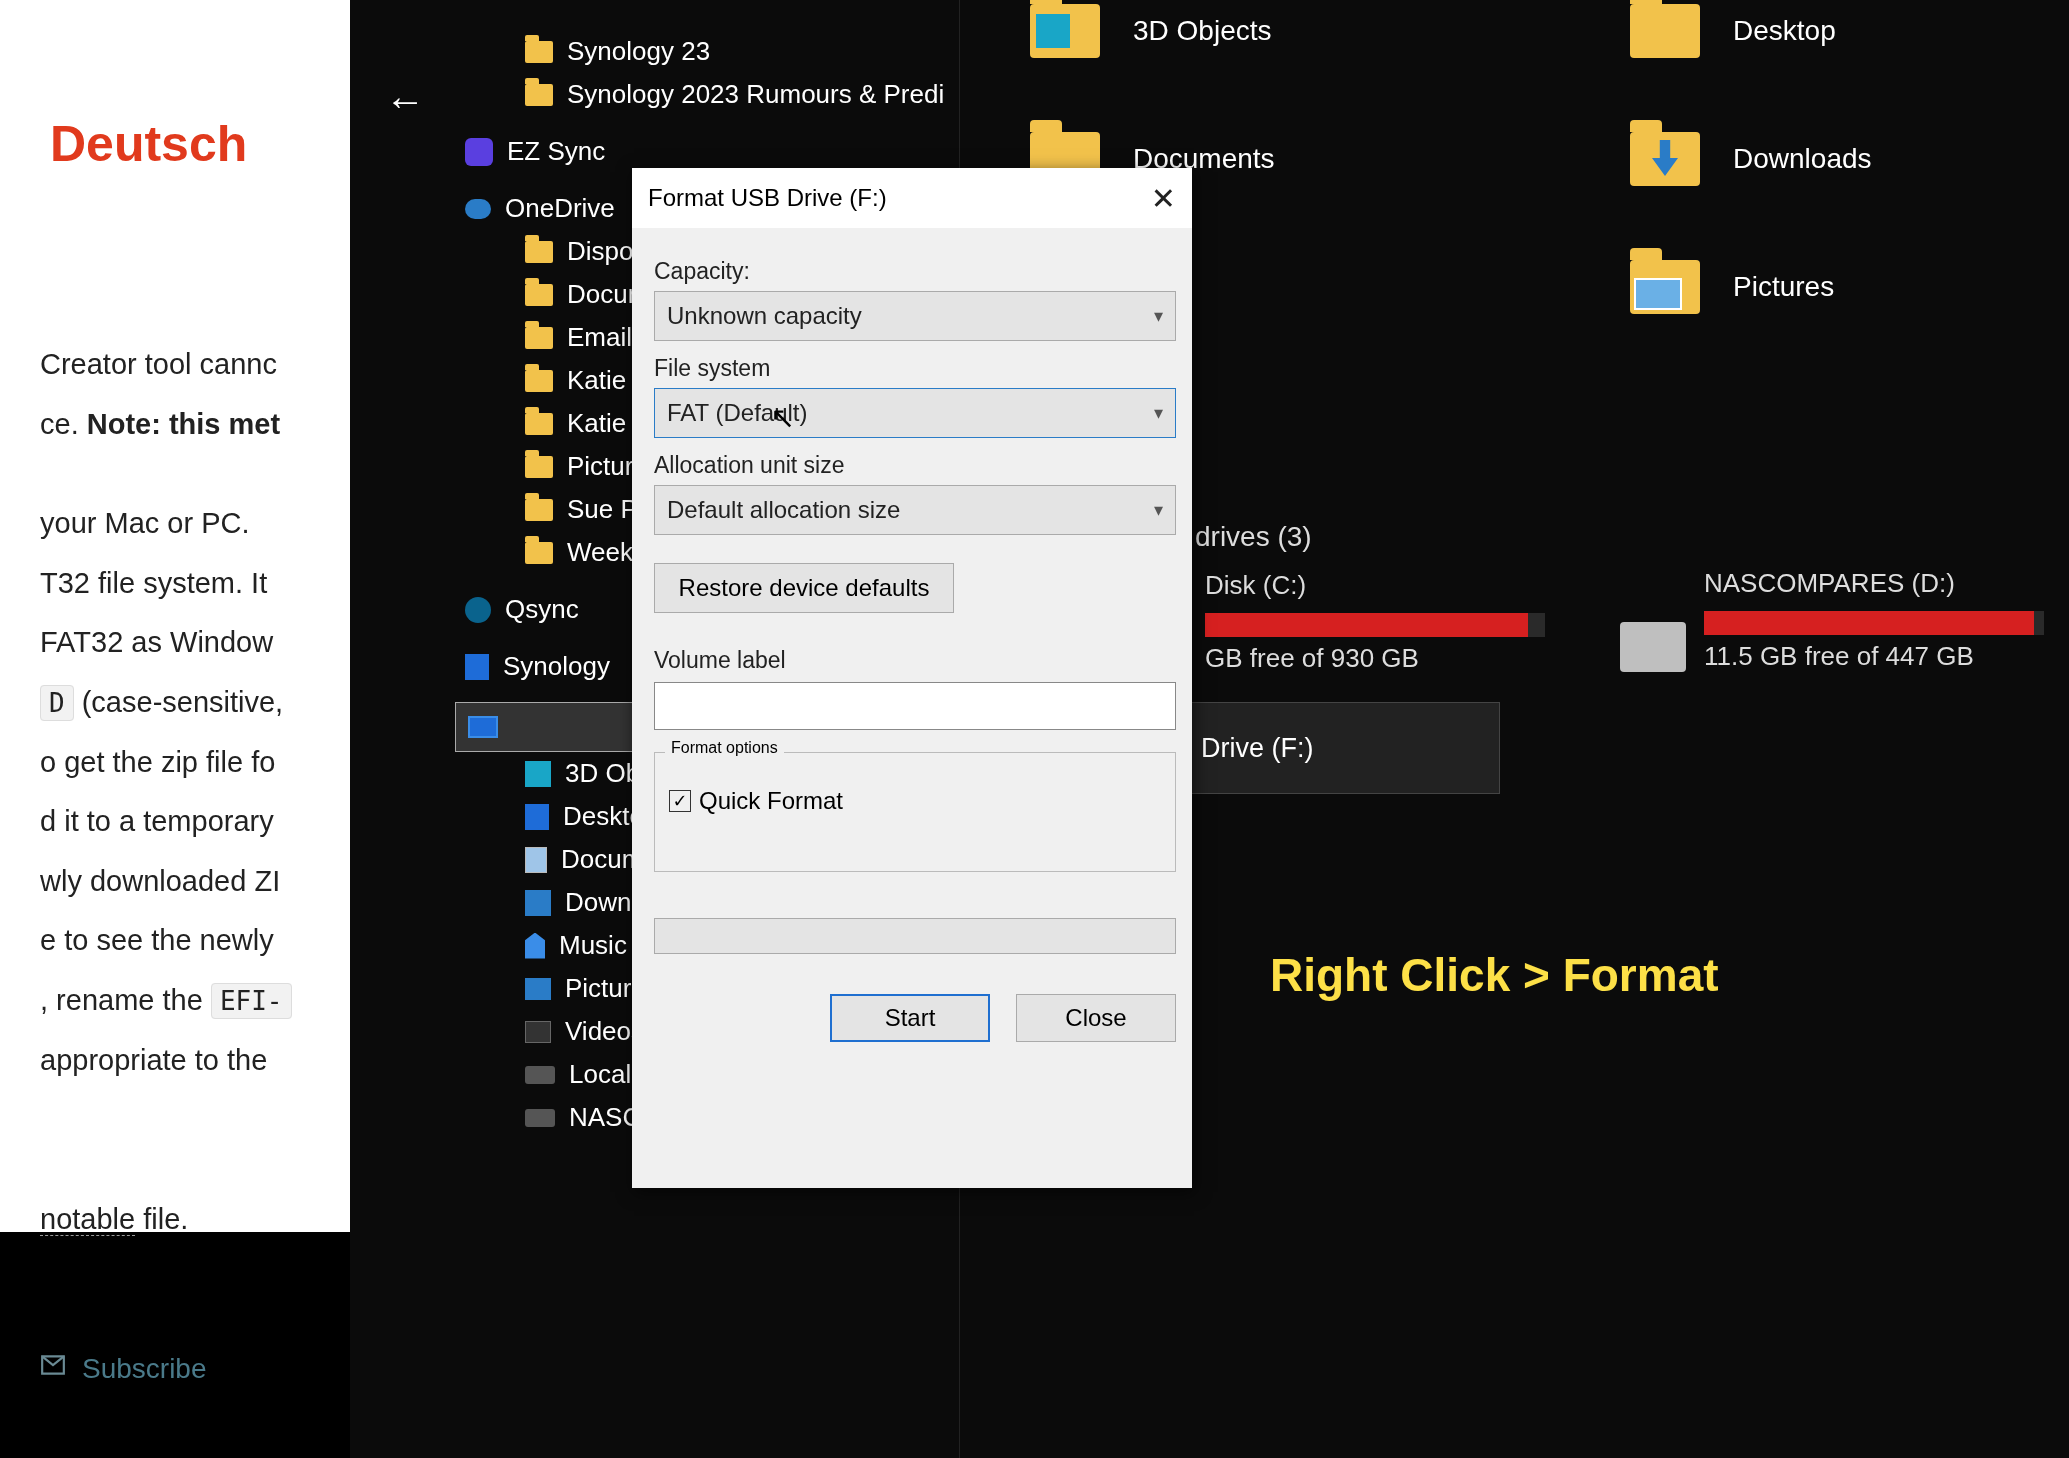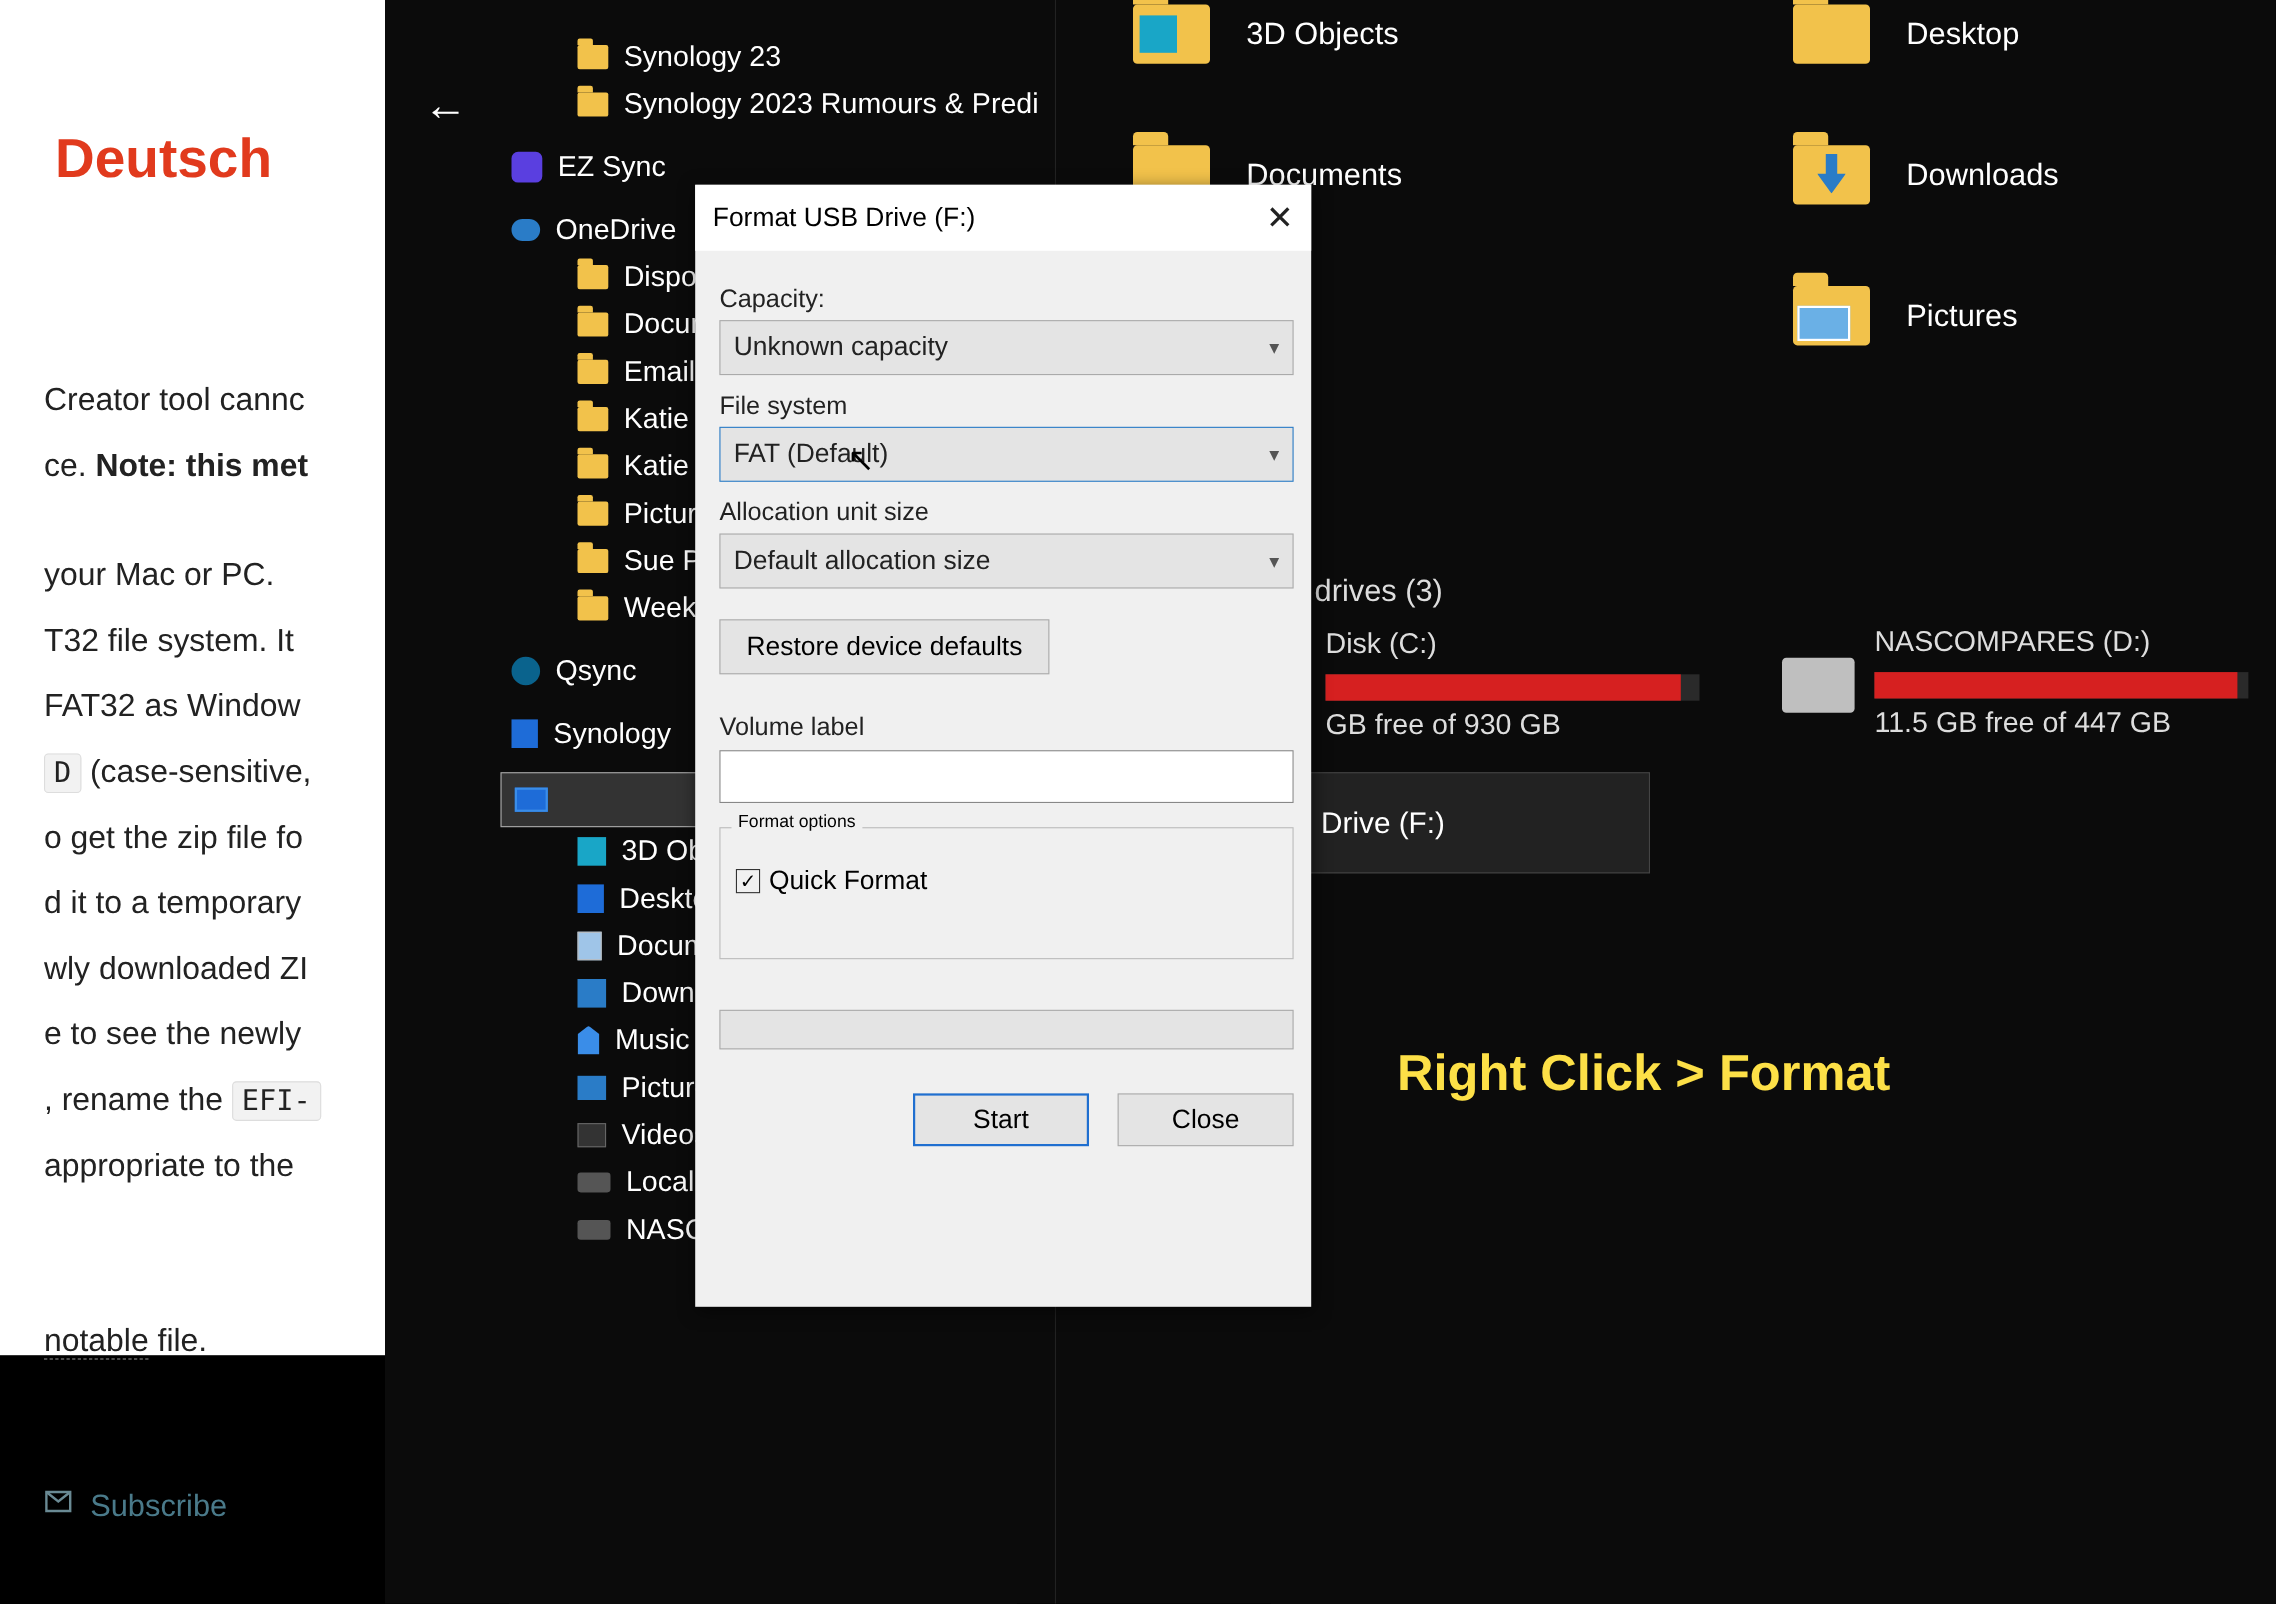--- a/index.html
+++ b/index.html
@@ -36,21 +36,21 @@
 .ez-ic{width:28px;height:28px;border-radius:6px;background:#5a3fe0;display:inline-block}
 .page-ic{width:22px;height:26px;background:#9fc5e8;display:inline-block;border:1px solid #bbb}
 .bigitem{position:absolute;display:flex;align-items:center;gap:33px;font-size:28px}
 .bigfolder{width:70px;height:54px;background:#f2c24b;border-radius:4px;position:relative;display:inline-block}
 .bigfolder:before{content:"";position:absolute;top:-12px;left:0;width:32px;height:12px;background:#f2c24b;border-radius:4px 4px 0 0}
 .bigfolder.cube:after{content:"";position:absolute;left:6px;top:10px;width:34px;height:34px;background:#19a6c7}
 .bigfolder.dl:after{content:"";position:absolute;left:22px;top:8px;width:26px;height:36px;background:#2a7cc7;clip-path:polygon(30% 0,70% 0,70% 50%,100% 50%,50% 100%,0 50%,30% 50%)}
 .bigfolder.pic:after{content:"";position:absolute;left:4px;bottom:4px;width:44px;height:28px;background:#6ab0e6;border:2px solid #fff}
 
 .drives-hdr{position:absolute;left:845px;top:521px;font-size:28px;color:#ddd}
-.drive{position:absolute;display:flex;align-items:flex-start;gap:18px}
+.drive{position:absolute;display:flex;align-items:flex-end;gap:18px}
 .drive .dicon{width:66px;height:50px;background:#bfbfbf;border-radius:4px;margin-top:30px;position:relative}
 .drive .dinfo{display:flex;flex-direction:column;gap:6px}
 .drive .bar{width:340px;height:24px;background:#2a2a2a;margin-top:6px;position:relative}
 .drive .bar .fill{height:100%;background:#d62020}
 .drive .lab{font-size:26px;color:#ddd}
 .usbrow{position:absolute;left:760px;top:702px;width:390px;height:92px;background:#222;border:1px solid #444;display:flex;align-items:center;padding-left:90px;font-size:27px}
 
 .annot{position:absolute;left:920px;top:948px;color:#fde047;font-weight:800;font-size:46px}
 
 .watermark{position:absolute;left:526px;top:702px;color:#9a9a9a;font-size:34px;font-weight:600;letter-spacing:1px}

